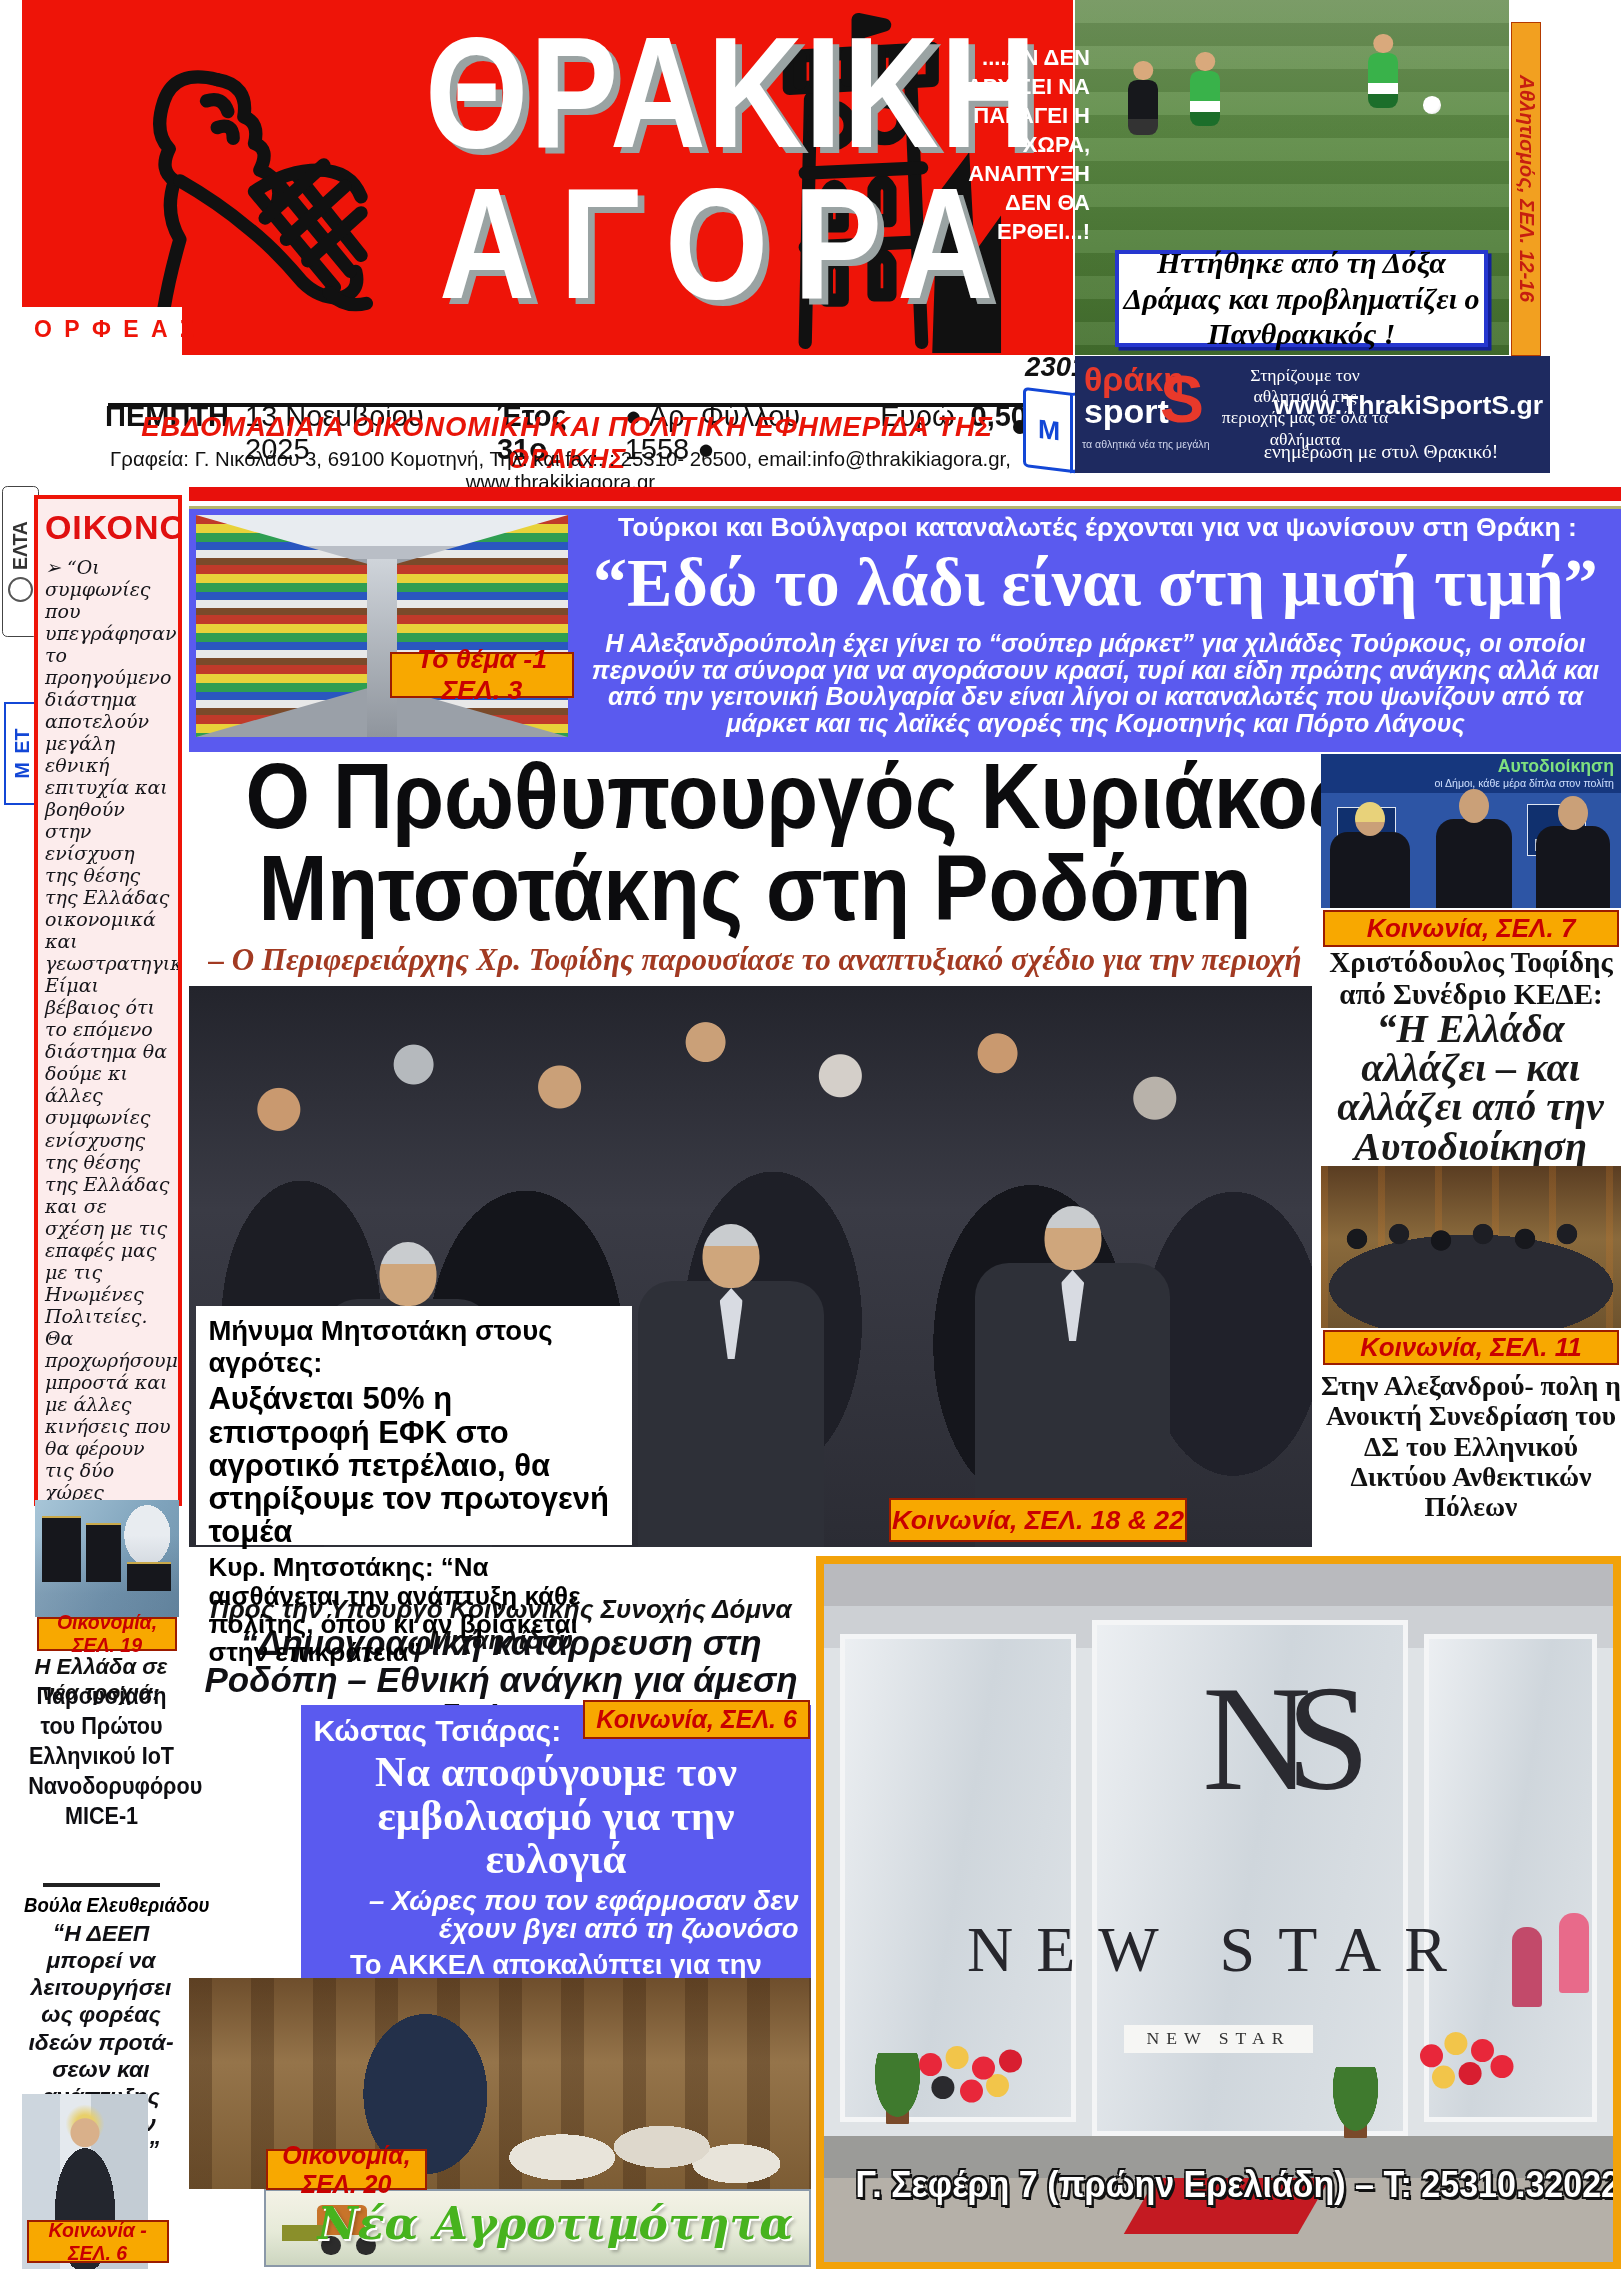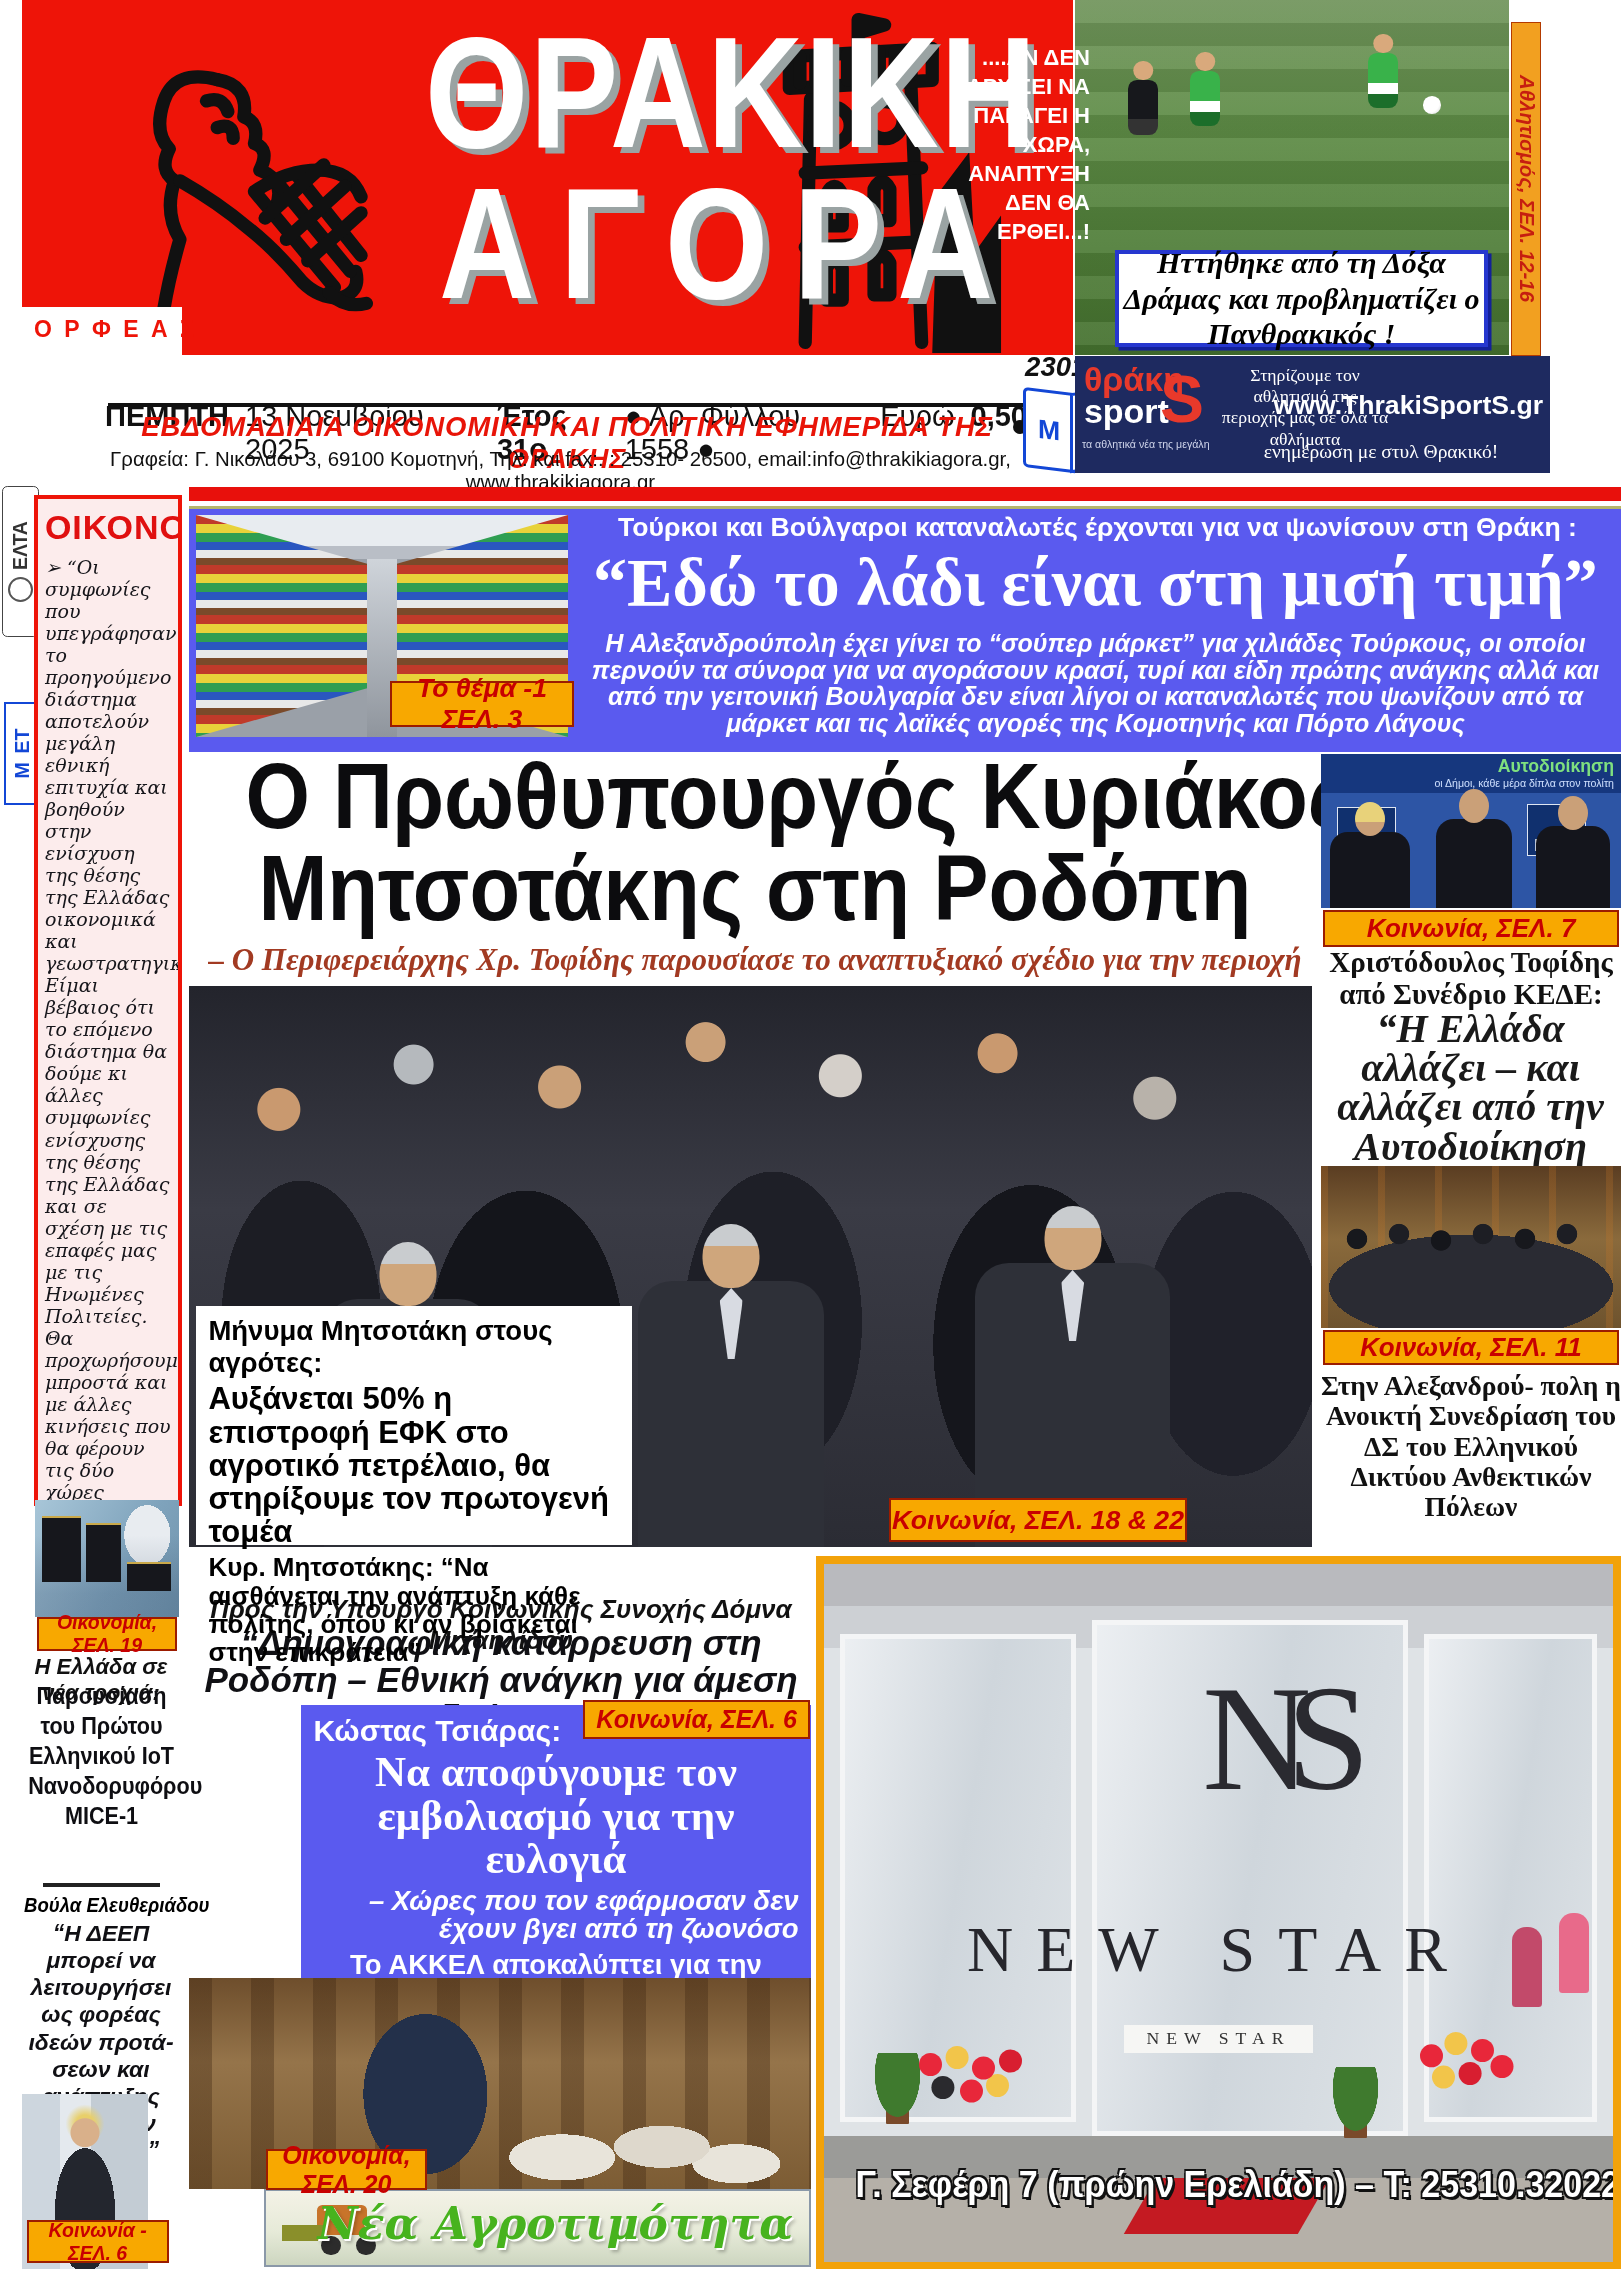--- a/index.html
+++ b/index.html
@@ -81,21 +81,21 @@
   .shelfL{left:0;clip-path:polygon(0 0,100% 22%,100% 78%,0 100%);}
   .shelfR{right:0;clip-path:polygon(0 22%,100% 0,100% 100%,0 78%);}
   .aisle{position:absolute;left:46%;top:20%;width:8%;height:80%;background:linear-gradient(180deg,#cfd4da,#8f959d);}
   .lead-kicker{left:581px;top:512px;width:1033px;text-align:center;color:#fff;font-weight:bold;font-size:26.6px;z-index:2;}
   .lead-headline{left:576px;top:543px;width:1039px;text-align:center;color:#fff;font-weight:bold;
      font-family:"Liberation Serif",serif;font-size:68px;white-space:nowrap;z-index:2;}
   .lead-deck{left:575px;top:630px;width:1041px;text-align:center;color:#fff;font-weight:bold;font-style:italic;
      font-size:25px;line-height:1.06;z-index:2;}
   .badge{background:#f8a800;border:2.7px solid #9c1c00;color:#c80000;font-weight:bold;font-style:italic;
      display:flex;align-items:center;justify-content:center;text-align:center;box-sizing:border-box;z-index:6;}
-  .badge-lead{left:390px;top:681px;width:184px;height:46px;font-size:26.6px;}
+  .badge-lead{left:390px;top:652px;width:184px;height:46px;font-size:26.6px;}
   
   .mh1{left:189px;top:750px;width:1132px;text-align:center;font-weight:bold;font-size:92px;line-height:1;
       transform:scaleX(.9);transform-origin:center top;white-space:nowrap;color:#0c0c0e;}
   .mh2{left:189px;top:842px;width:1132px;text-align:center;font-weight:bold;font-size:92px;line-height:1;
       transform:scaleX(.9);transform-origin:center top;white-space:nowrap;color:#0c0c0e;}
   .msub{left:189px;top:942px;width:1132px;text-align:center;color:#a23a22;font-weight:bold;font-style:italic;
       font-family:"Liberation Serif",serif;font-size:31px;}
   .photo-crowd{left:189px;top:986px;width:1123px;height:561px;overflow:hidden;
      background:linear-gradient(180deg,#23242c 0%,#3a3b45 40%,#2b2c34 100%);}
   .crowd-heads{position:absolute;inset:0;background:

